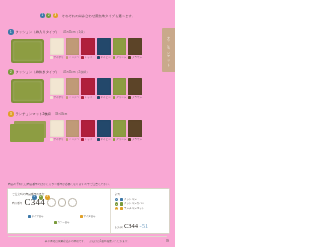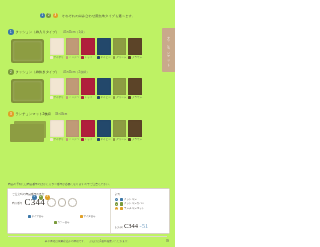--- a/index.html
+++ b/index.html
@@ -6,21 +6,21 @@
   body{
     width:175px;height:247px;
     background:#ffffff;
     font-family:"Liberation Sans","DejaVu Sans",sans-serif;
     color:#3a3530;
     overflow:hidden;
     position:relative;
   }
   .page{
     position:absolute;inset:0;
-    background:#bef264;
+    background:#f9a8d4;
   }
 
   
   .banner{
     position:absolute;top:13px;left:0;width:175px;
     display:flex;align-items:center;justify-content:center;gap:2px;
   }
   .banner-dots{display:flex;gap:1.5px;align-items:center;}
   .dot{
     width:5px;height:5px;border-radius:50%;

